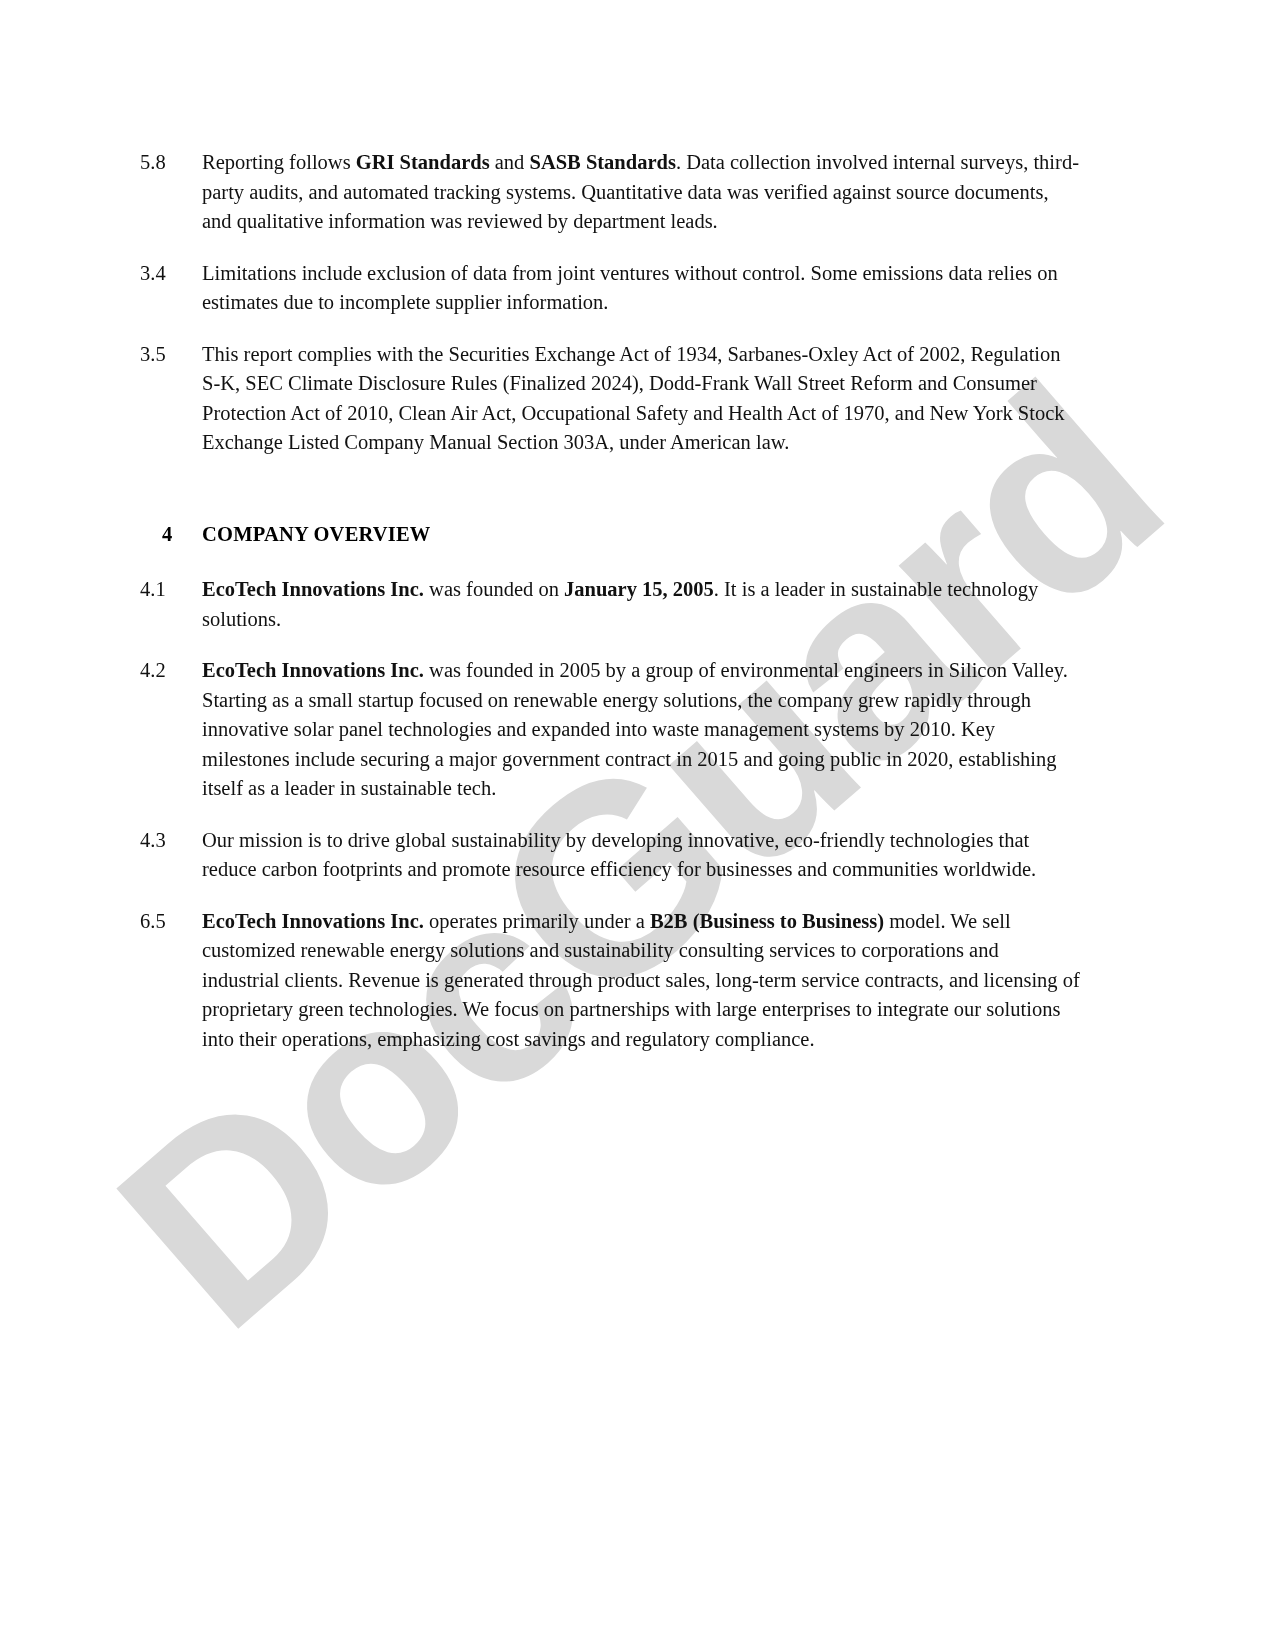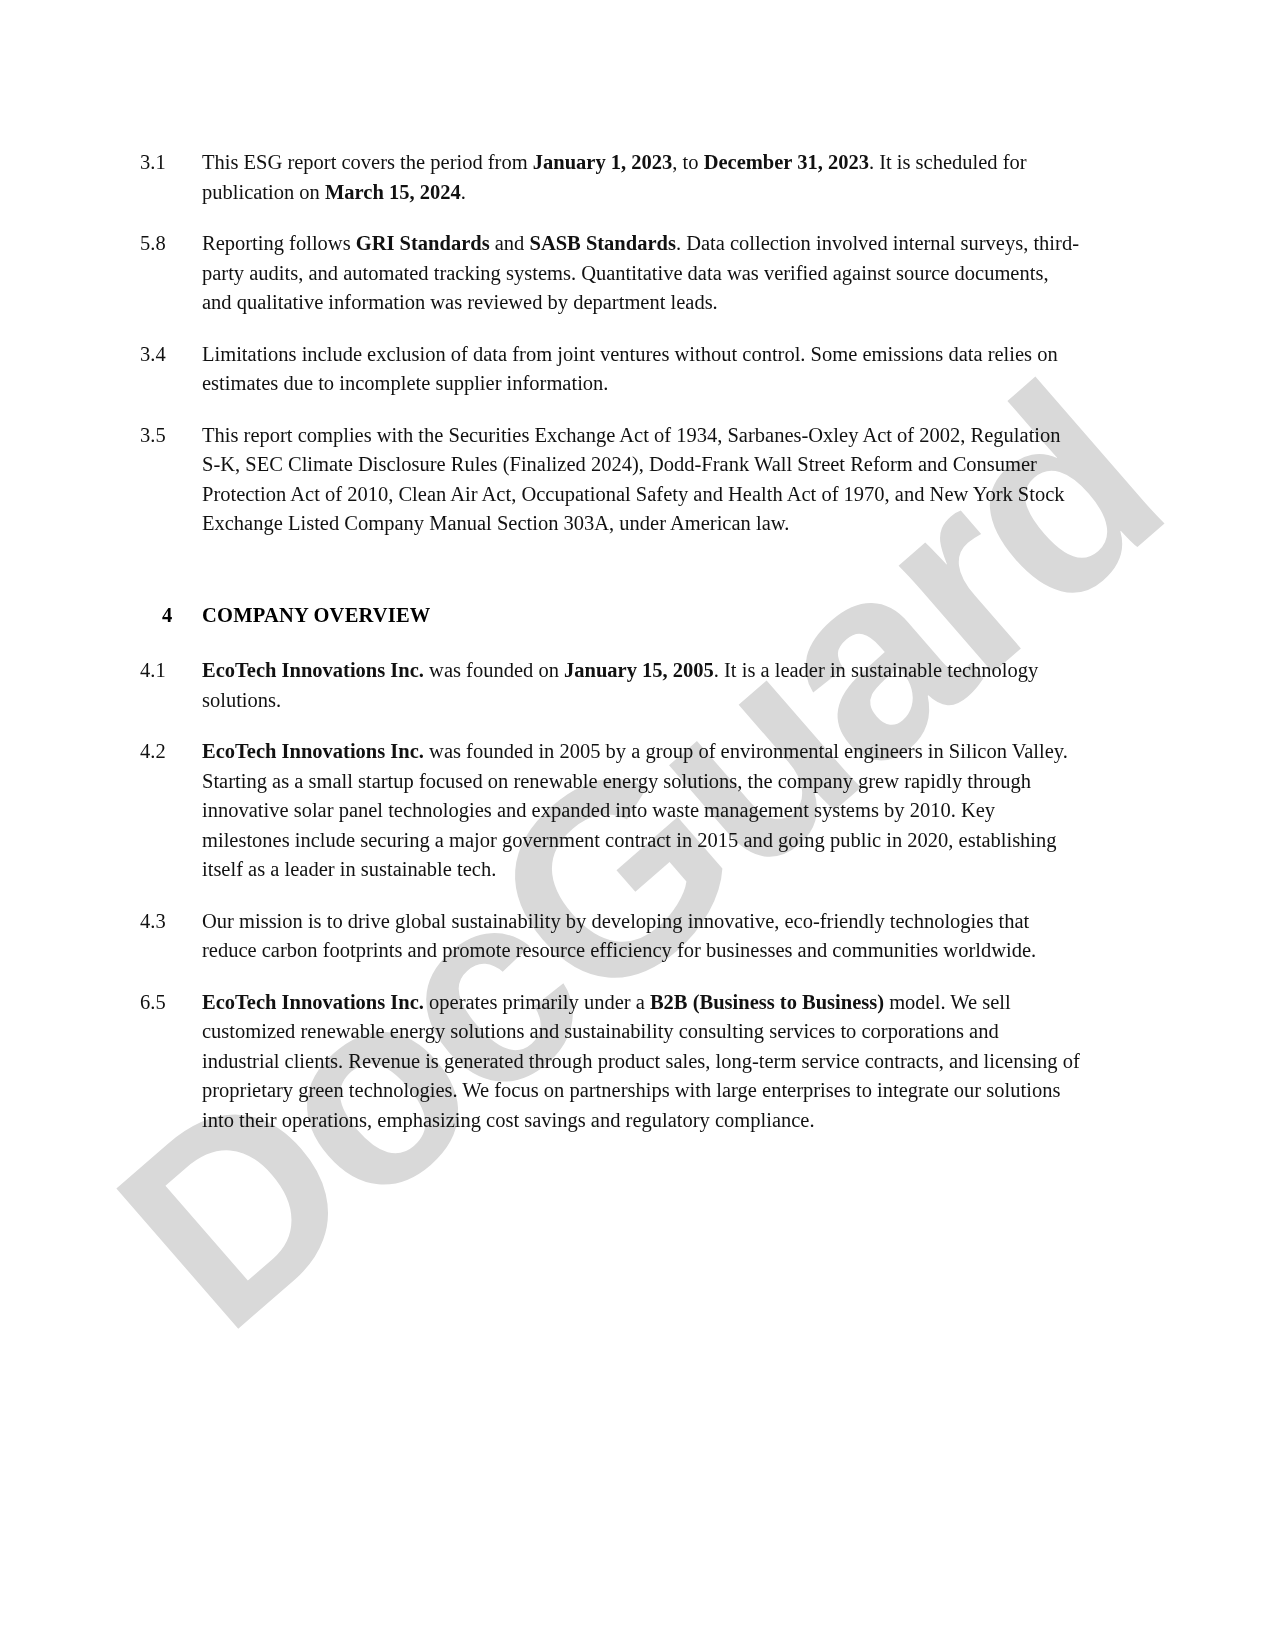--- a/index.html
+++ b/index.html
@@ -103,24 +103,20 @@
 <body>
 
 <div class="page">
 
   <div class="watermark-layer">
     <div class="watermark-text">DocGuard</div>
   </div>
 
   <div class="content" id="doc-body">
       <div class="clause">
-        <div class="clause-num">3.1</div>
-        <div class="clause-body"><span>This ESG report covers the period from </span><b>January 1, 2023</b><span>, to </span><b>December 31, 2023</b><span>. It is scheduled for publication on </span><b>March 15, 2024</b><span>.</span></div>
-      </div>
-      <div class="clause">
         <div class="clause-num">5.8</div>
         <div class="clause-body"><span>Reporting follows </span><b>GRI Standards</b><span> and </span><b>SASB Standards</b><span>. Data collection involved internal surveys, third-party audits, and automated tracking systems. Quantitative data was verified against source documents, and qualitative information was reviewed by department leads.</span></div>
       </div>
       <div class="clause">
         <div class="clause-num">3.4</div>
         <div class="clause-body"><span>Limitations include exclusion of data from joint ventures without control. Some emissions data relies on estimates due to incomplete supplier information.</span></div>
       </div>
       <div class="clause">
         <div class="clause-num">3.5</div>
         <div class="clause-body"><span>This report complies with the Securities Exchange Act of 1934, Sarbanes-Oxley Act of 2002, Regulation S-K, SEC Climate Disclosure Rules (Finalized 2024), Dodd-Frank Wall Street Reform and Consumer Protection Act of 2010, Clean Air Act, Occupational Safety and Health Act of 1970, and New York Stock Exchange Listed Company Manual Section 303A, under American law.</span></div>

